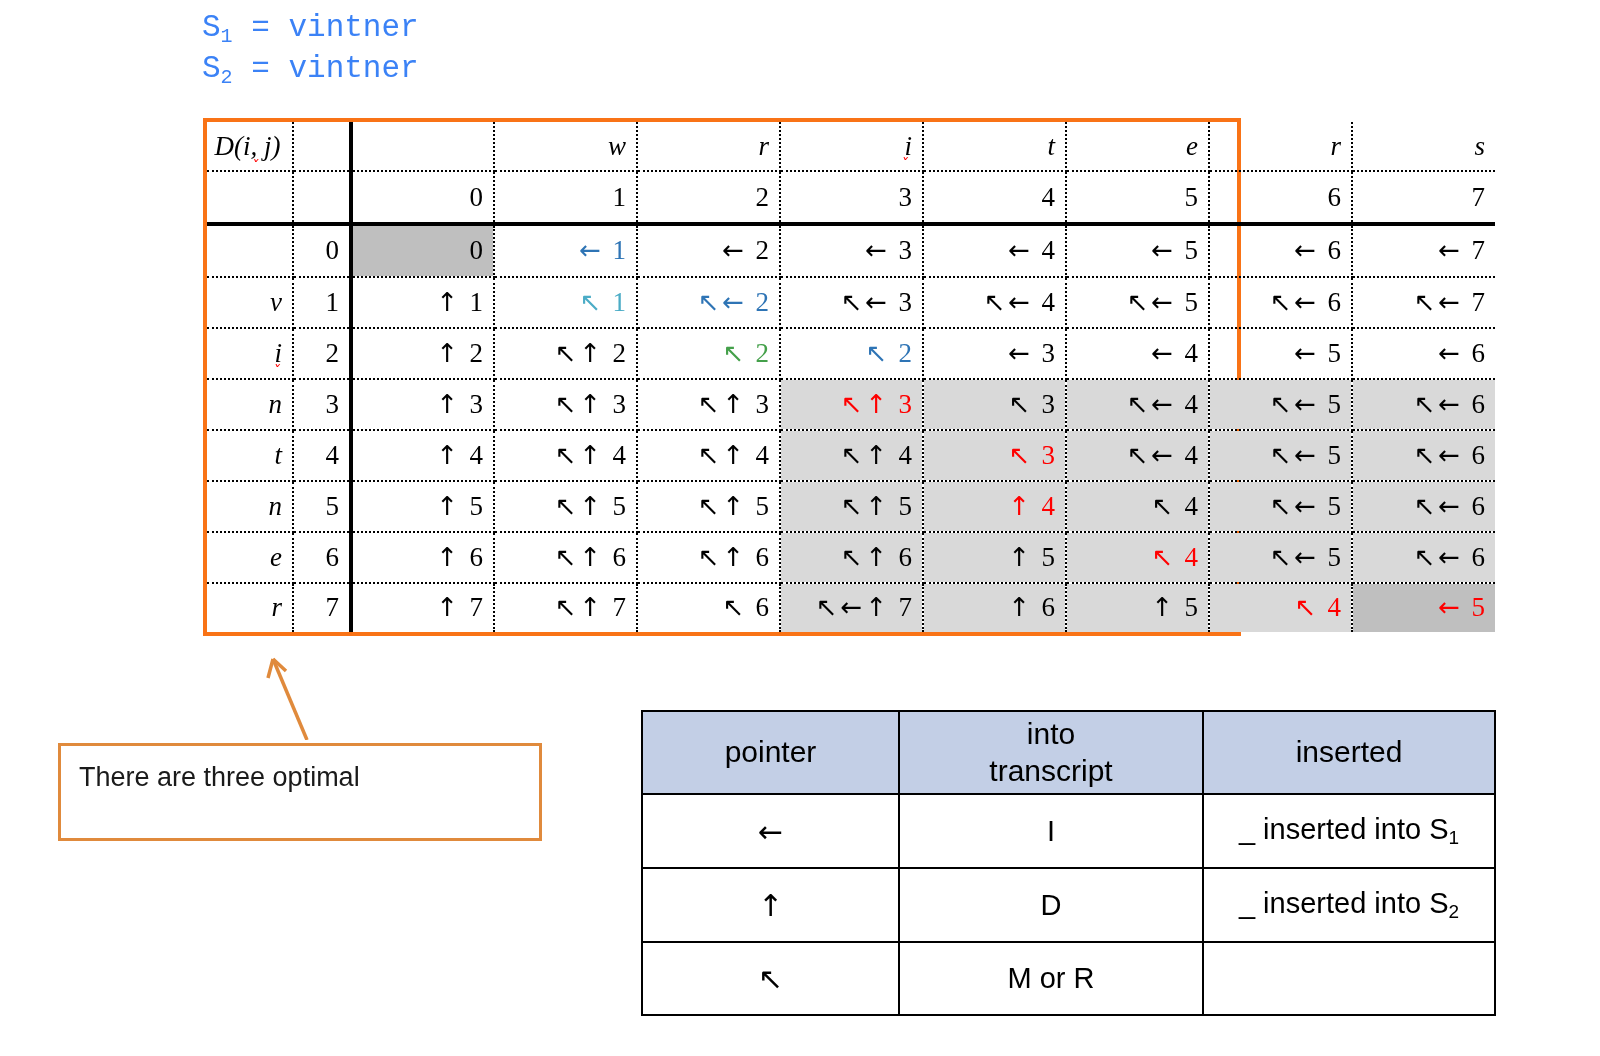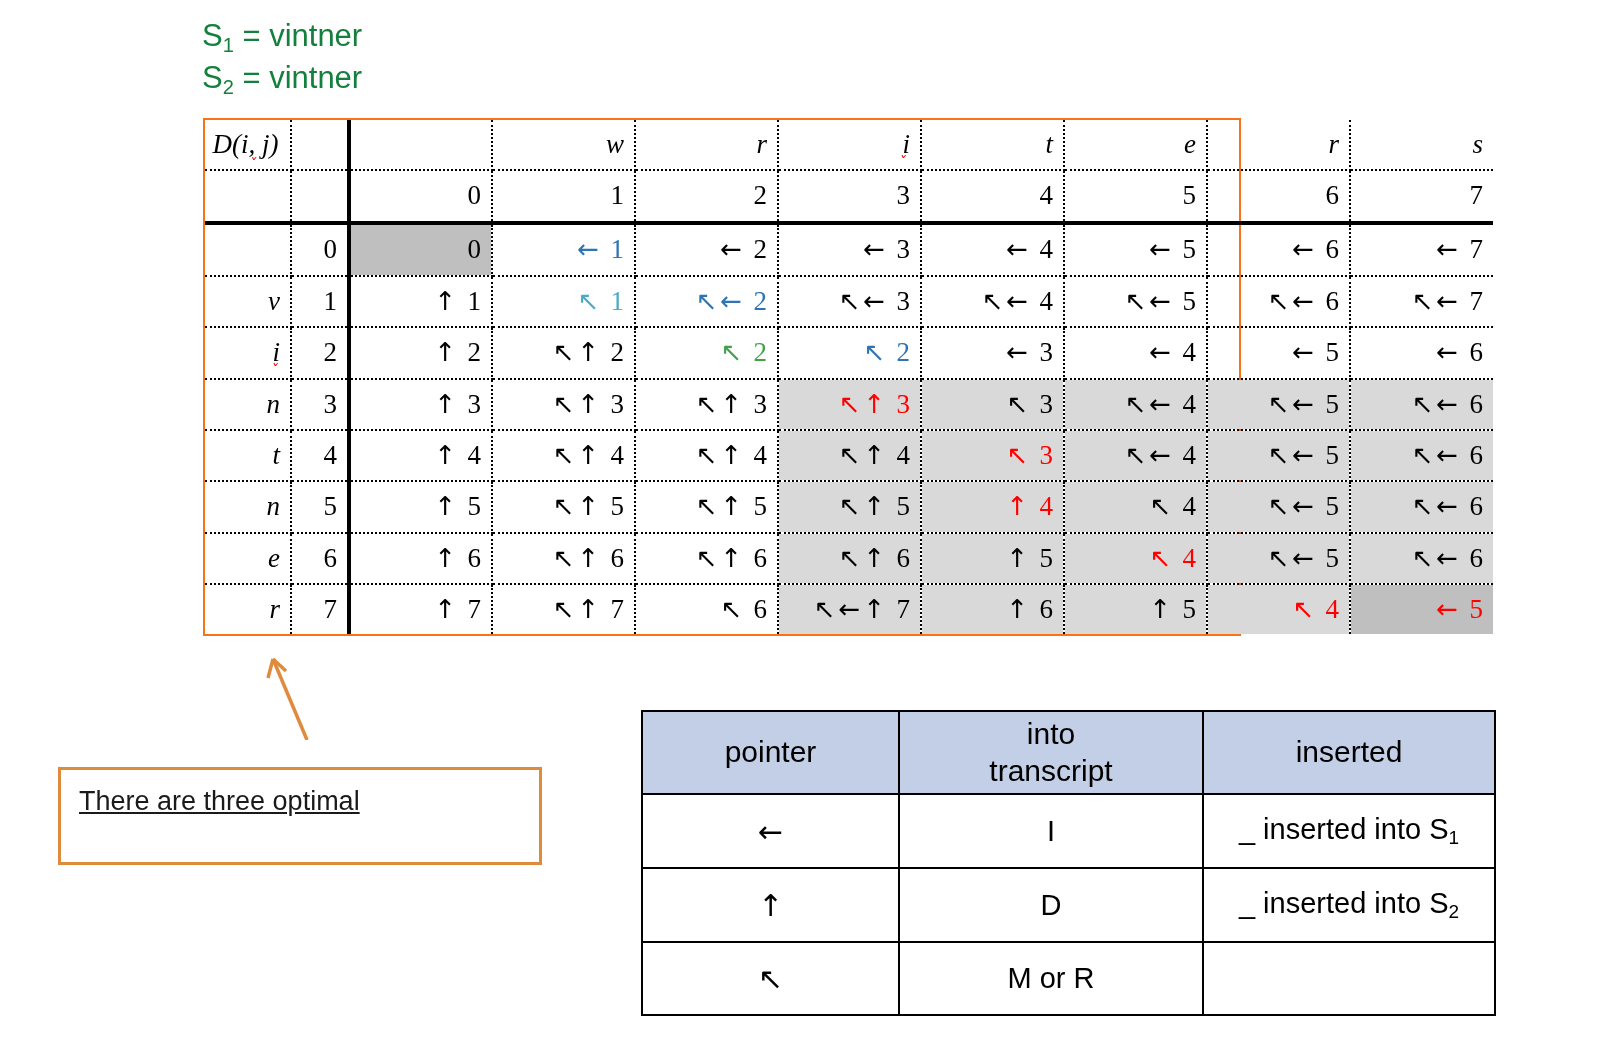--- a/index.html
+++ b/index.html
@@ -6,32 +6,32 @@
   body{
     width:1600px;height:1056px;
     background:#ffffff;
     font-family:"Liberation Sans", sans-serif;
     position:relative;
     overflow:hidden;
   }
 
   
   #strings{
-    position:absolute; left:202px; top:16px;
-    font-size:31px; color:#15803d; line-height:1.28;
-    font-family:Liberation Sans, sans-serif;
+    position:absolute; left:202px; top:8px;
+    font-size:31px; color:#3b82f6; line-height:1.28;
+    font-family:Liberation Mono, monospace;
   }
   #strings .row{white-space:pre;}
   #strings sub{font-size:20px; vertical-align:-0.28em;}
 
   
   #dp{
     position:absolute; left:203px; top:118px;
     width:1038px; height:518px;
-    border:2px solid #f97316;
+    border:4px solid #f97316;
     box-sizing:border-box;
     background:#fff;
   }
   #dp table{
     border-collapse:collapse;
     width:100%; height:100%;
     table-layout:fixed;
   }
   #dp td{
     border-right:2px dotted #000;
@@ -77,27 +77,27 @@
   .c-red{color:#FF0000;}
 
   
   .caret{
     position:absolute; color:#FF0000; font-size:15px;
     line-height:1; font-family:"DejaVu Sans", sans-serif;
   }
 
   
   #callout{
-    position:absolute; left:58px; top:767px;
+    position:absolute; left:58px; top:743px;
     width:484px; height:98px;
     border:3px solid #E08A3C;
     background:#ffffff;
     box-sizing:border-box;
     padding:14px 0 0 18px;
-    font-size:27px; color:#1a1a1a; line-height:1.28;text-decoration:underline;
+    font-size:27px; color:#1a1a1a; line-height:1.28;
   }
   #callout-arrow{
     position:absolute; left:255px; top:645px;
     width:60px; height:95px;
     pointer-events:none;
   }
 
   
   #legend{
     position:absolute; left:641px; top:710px;

